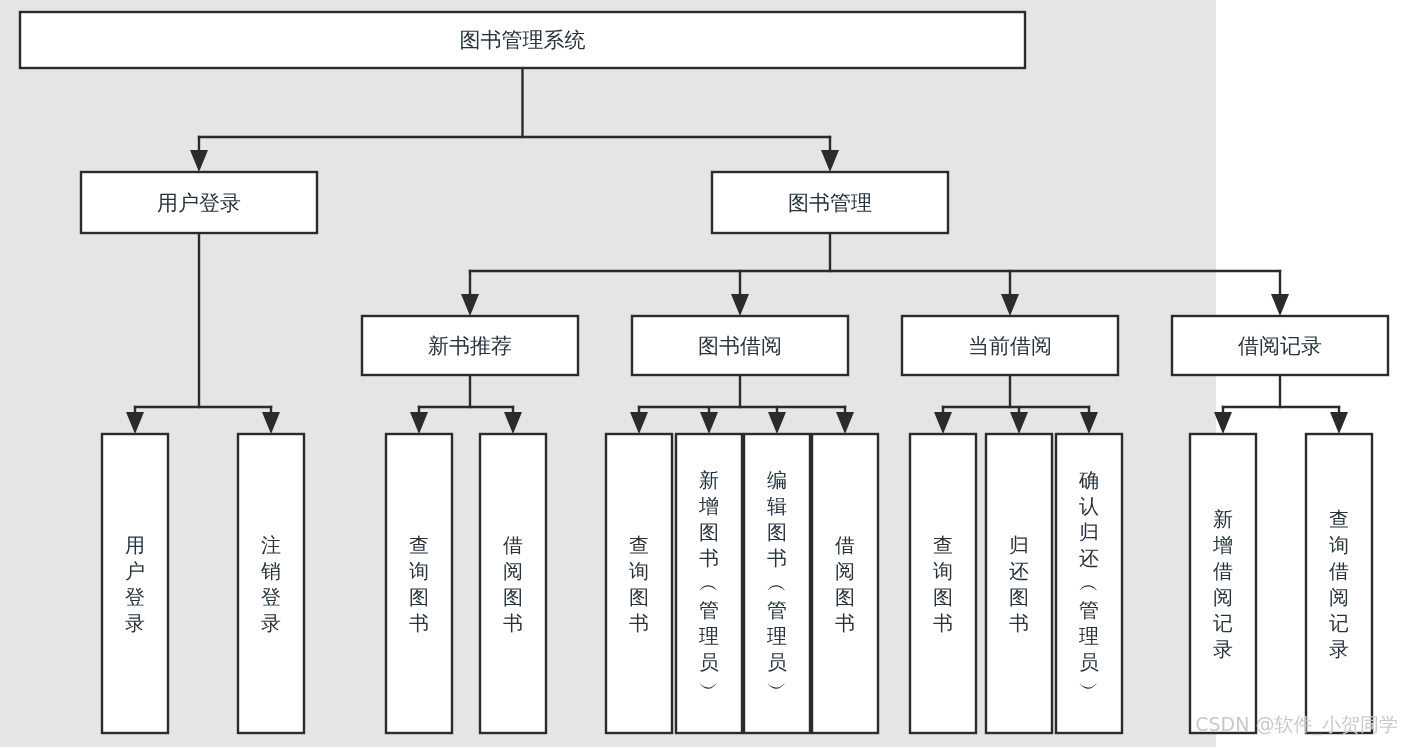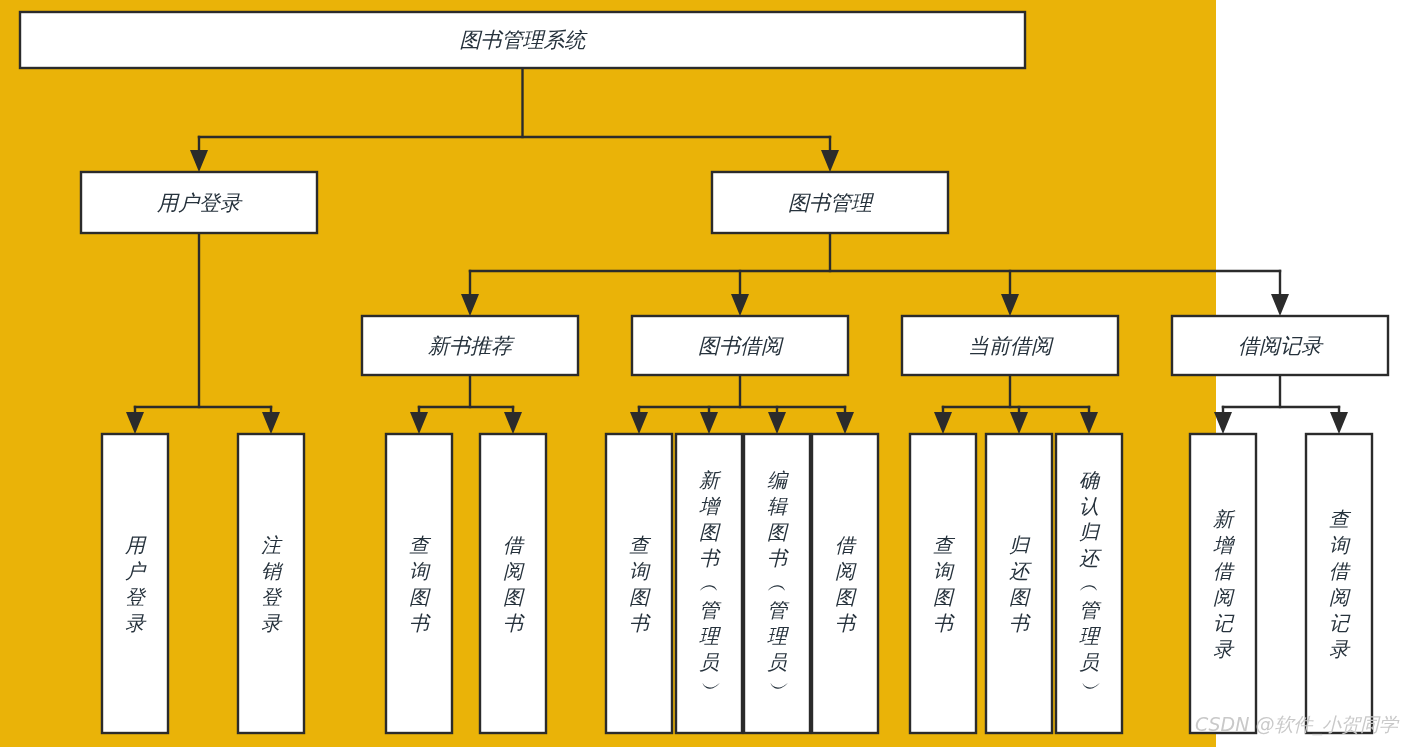--- a/index.html
+++ b/index.html
@@ -10,22 +10,21 @@
   body {
     width: 1405px;
     height: 747px;
     font-family: "DejaVu Sans", "Liberation Sans", sans-serif;
     overflow: hidden;
   }
   #diagram-root {
     position: relative;
     width: 1216px;
     height: 747px;
-    background: #eab308;
-    font-style: italic;
+    background: #e5e5e5;
   }
   svg#tree-svg {
     position: absolute;
     left: 0;
     top: 0;
     width: 1405px;
     height: 747px;
   }
   .node-box {
     fill: #ffffff;

